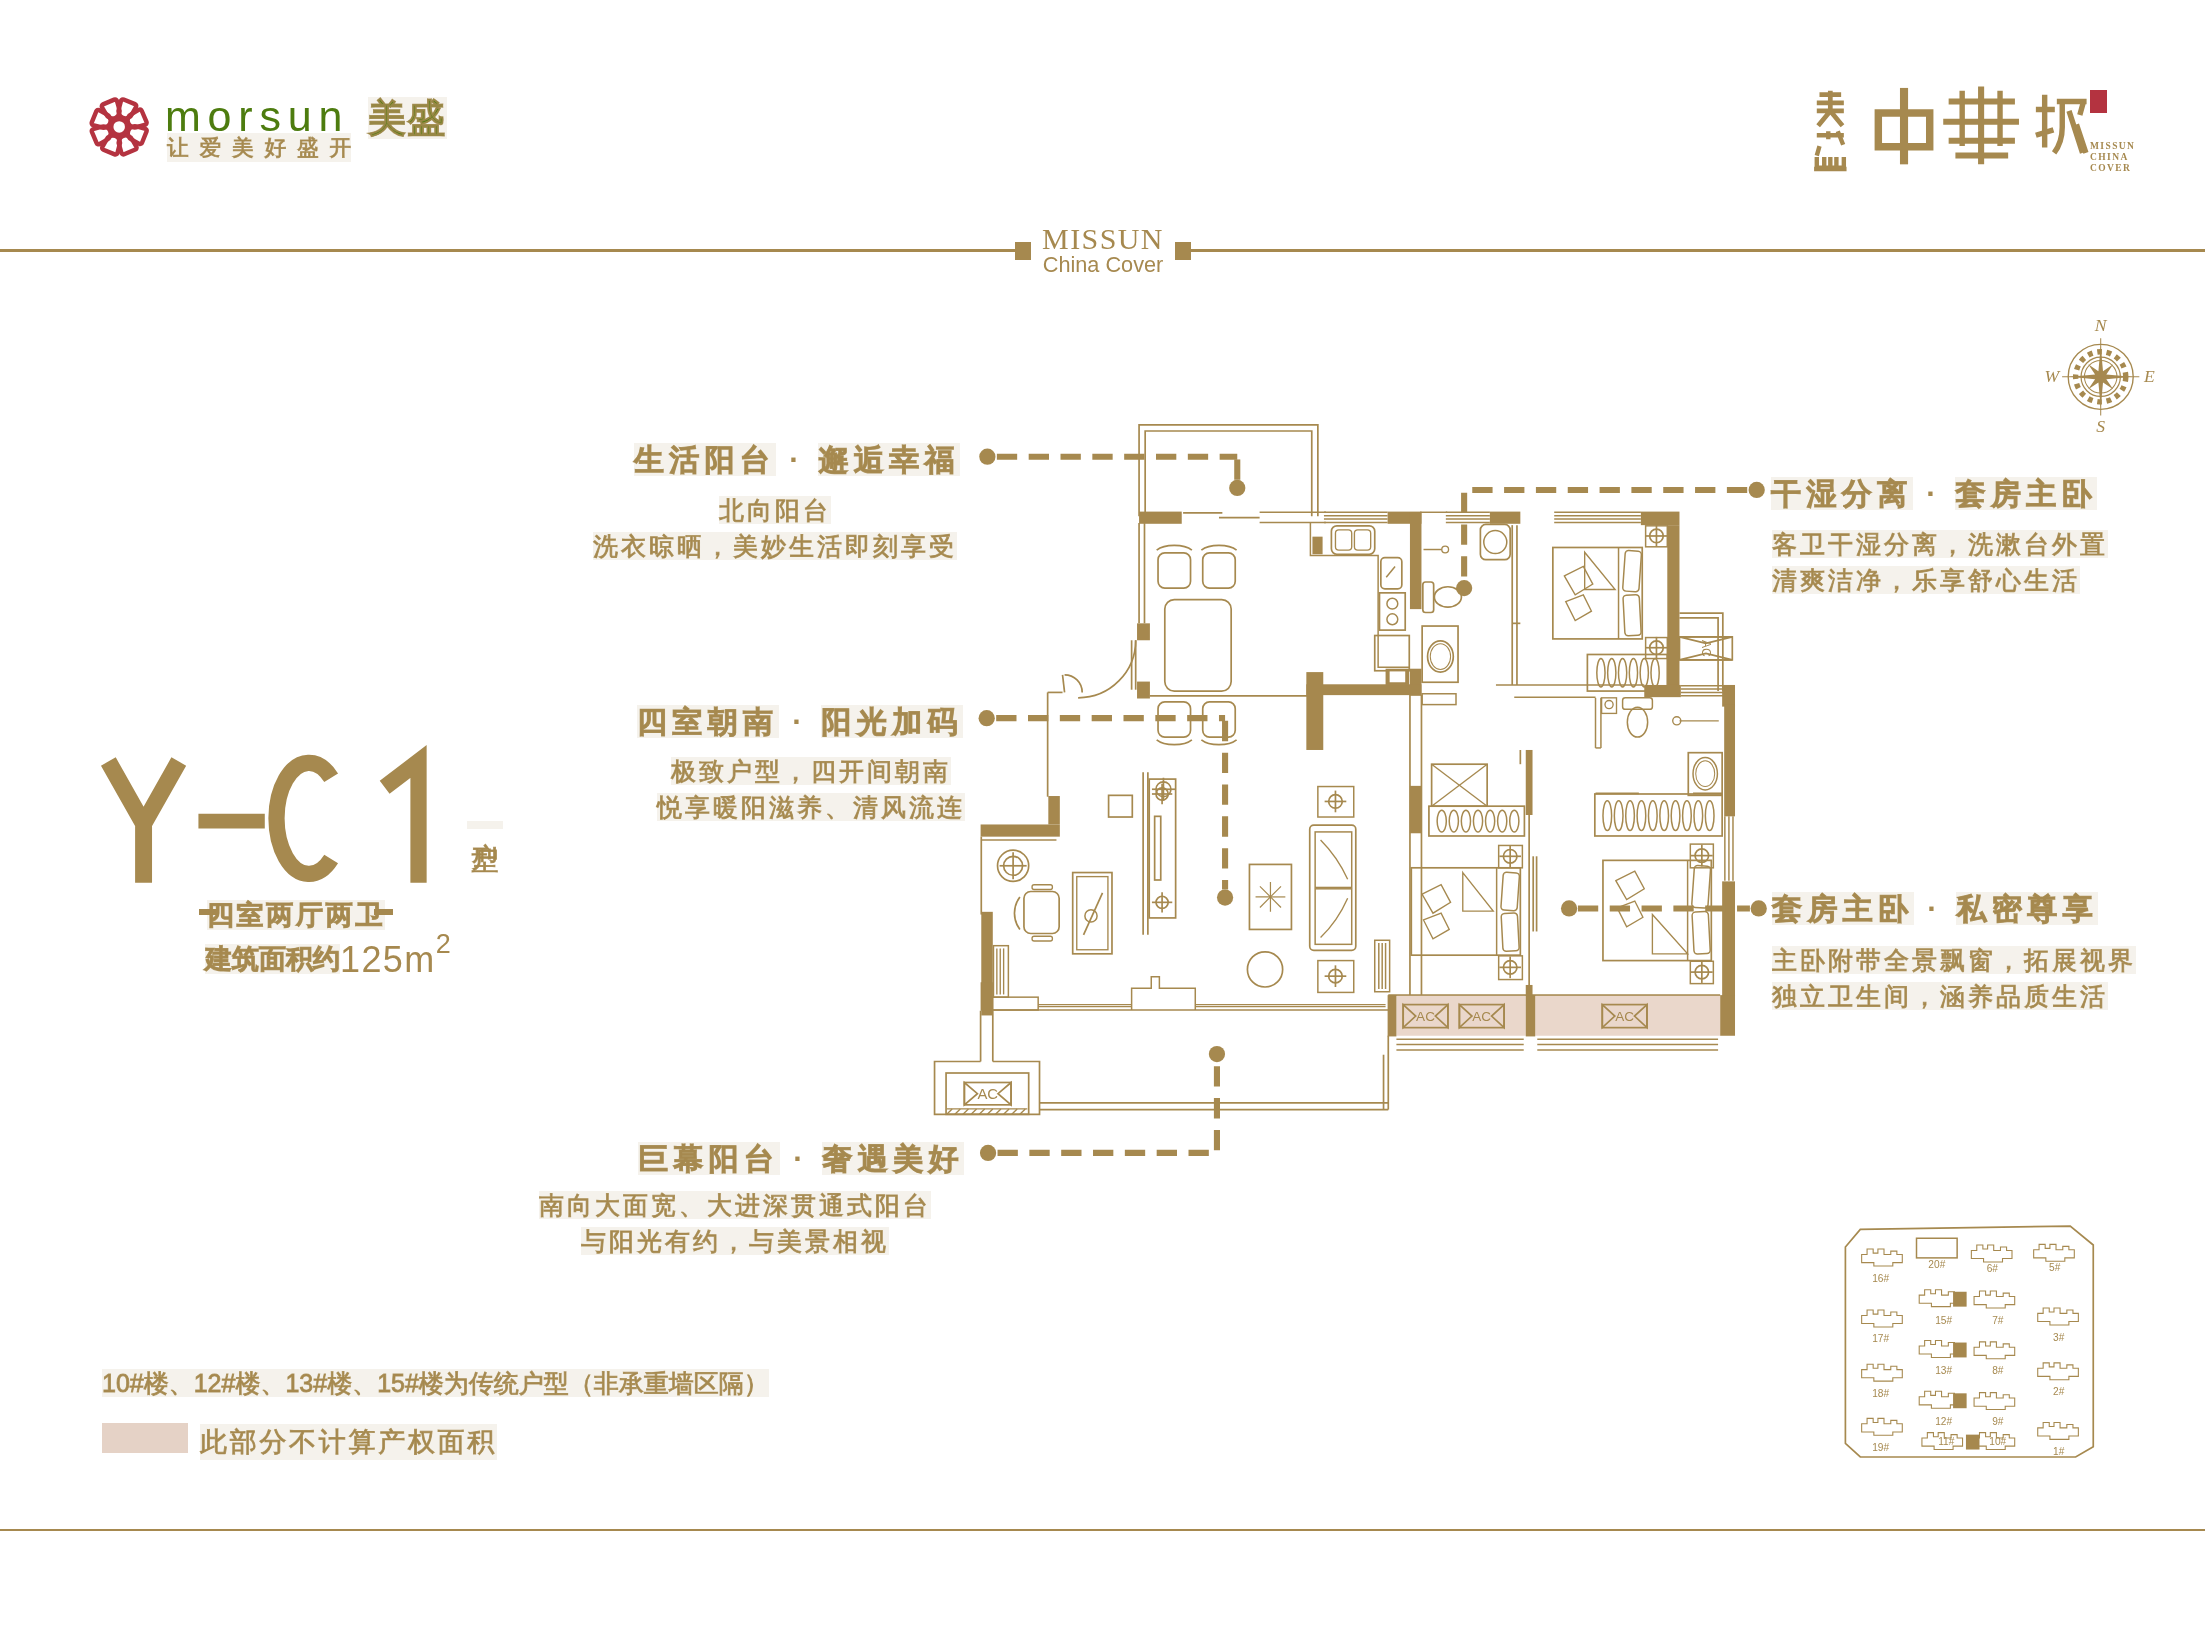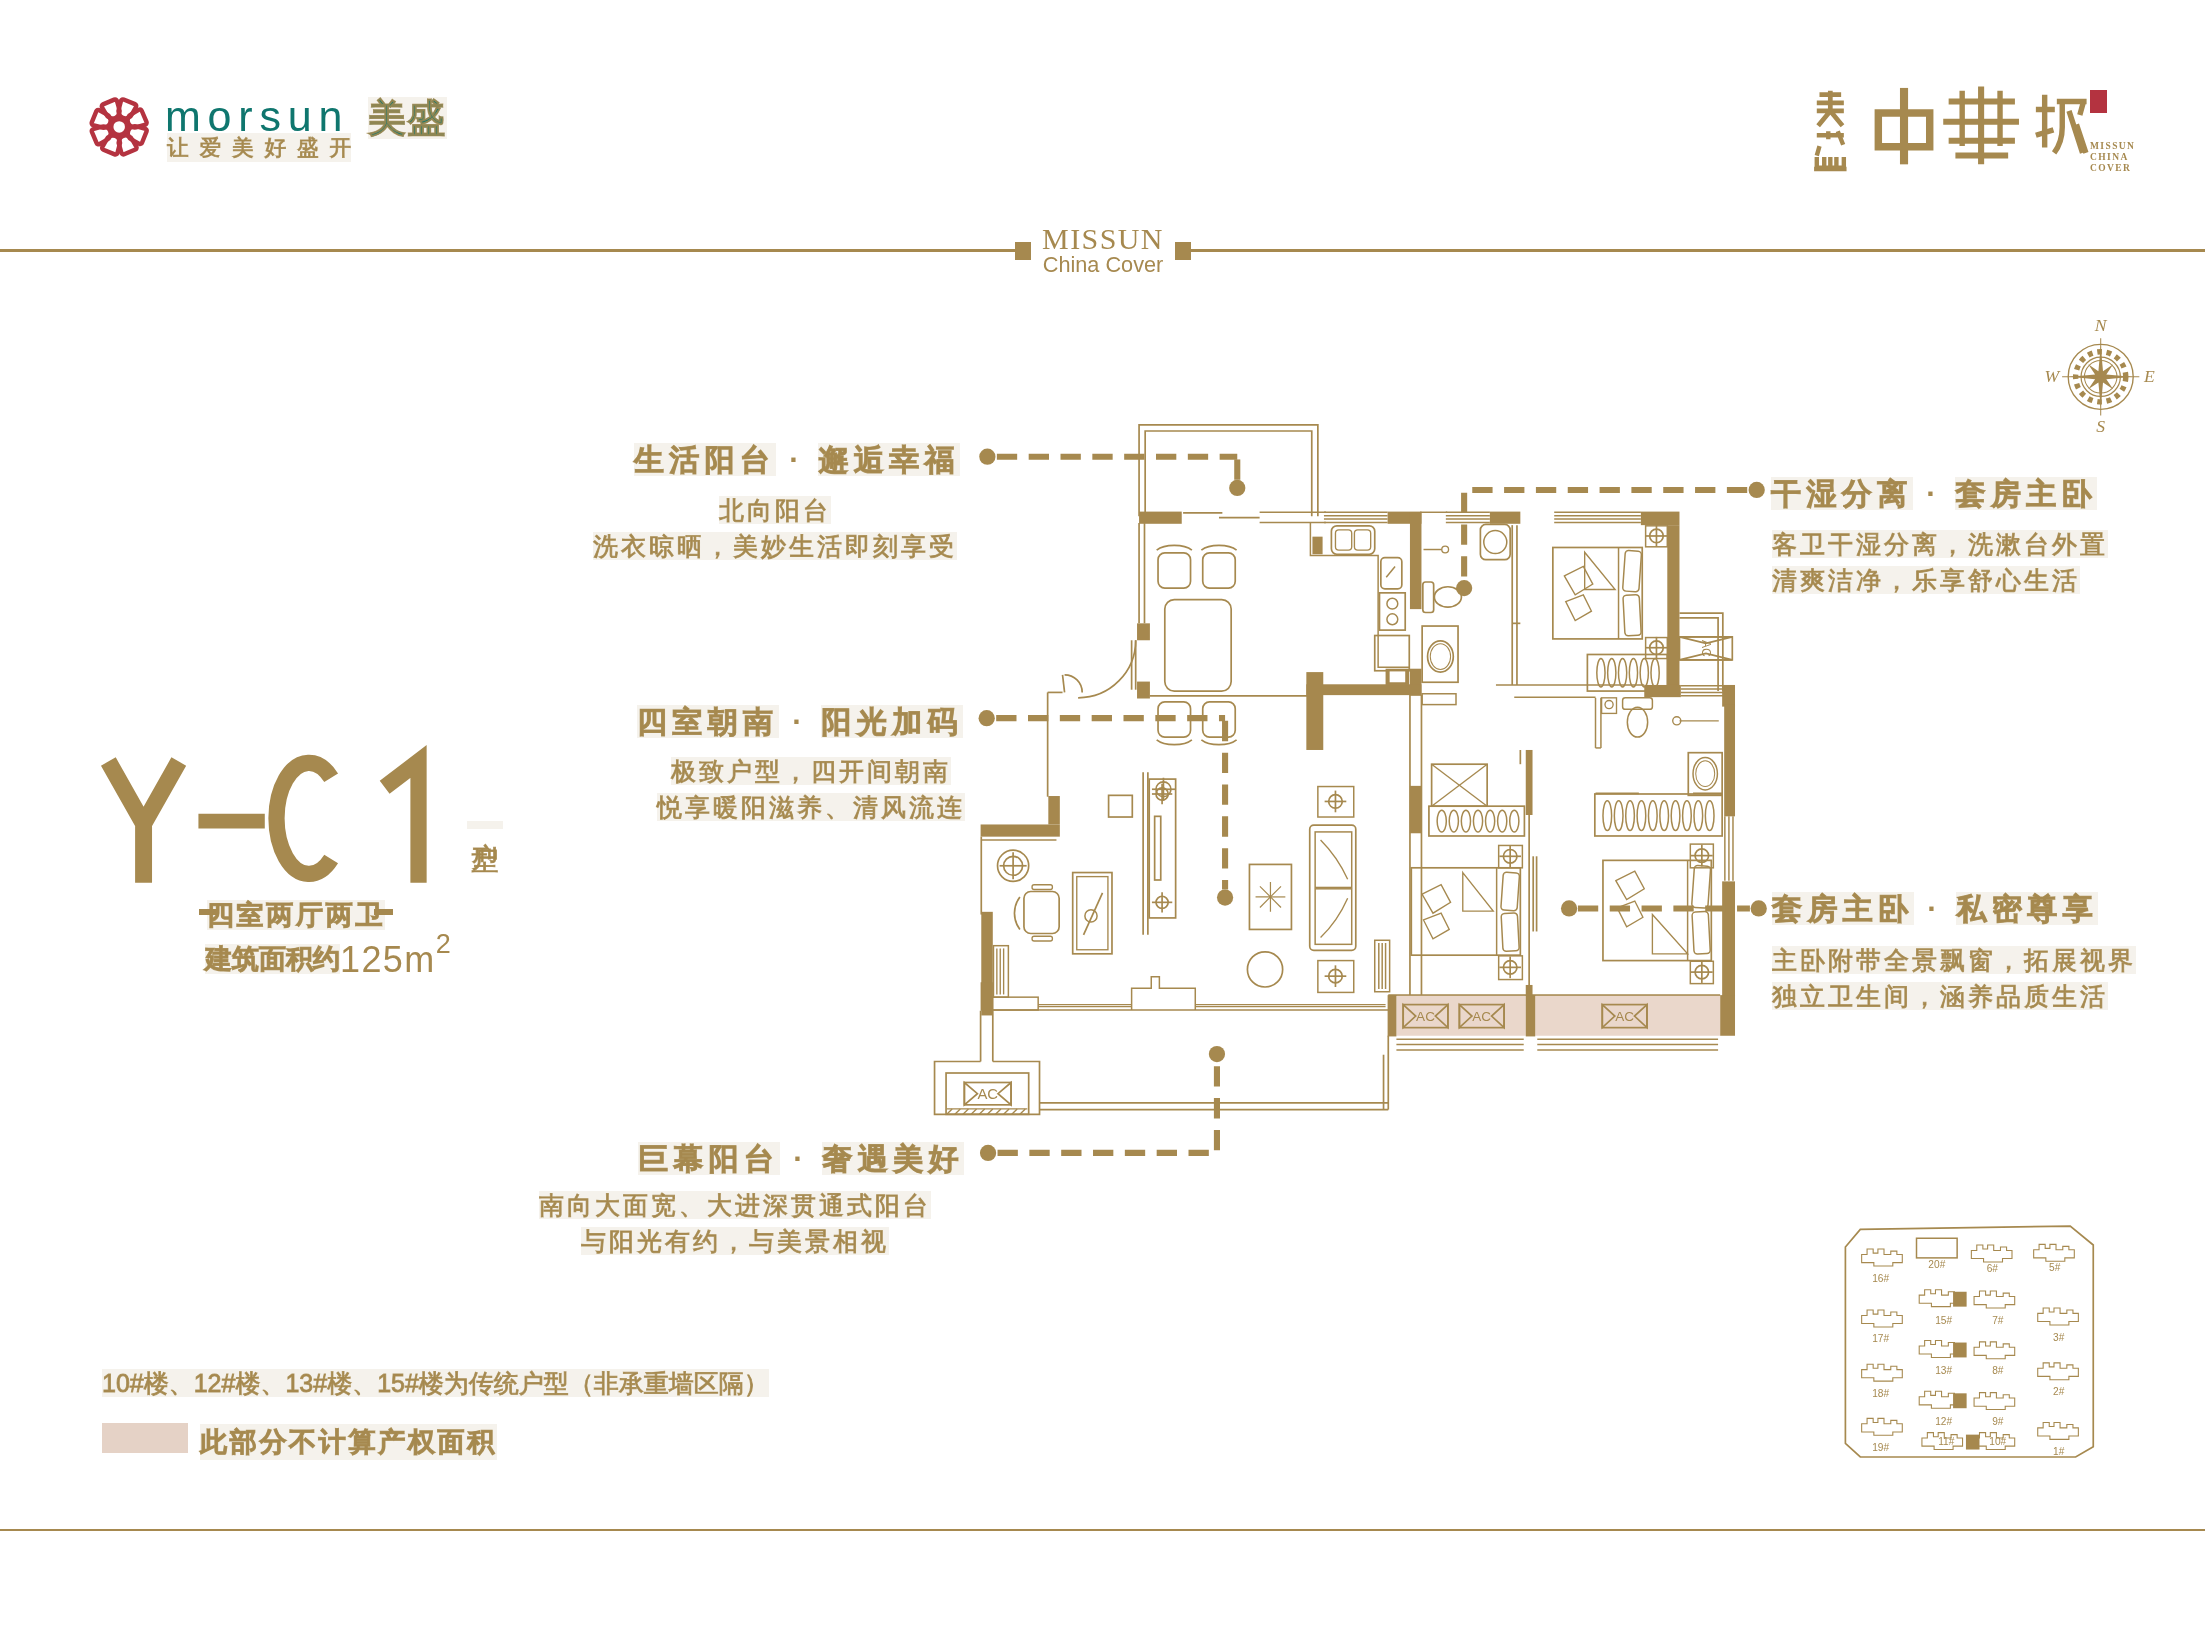--- a/index.html
+++ b/index.html
@@ -573,21 +573,21 @@
 <div class="abs" style="left:1190px;top:249px;width:1015px;height:2.7px;background:#a6894f"></div>
 
 <div class="abs" style="left:1015px;top:242px;width:16.3px;height:17.6px;background:#a6894f"></div>
 
 <div class="abs" style="left:1175px;top:242px;width:15.6px;height:17.6px;background:#a6894f"></div>
 
 <div class="abs" style="left:1031px;top:225px;width:144px;text-align:center;font-family:'Liberation Serif',serif;font-size:30px;letter-spacing:1.4px;line-height:28.4px">MISSUN</div>
 
 <div class="abs" style="left:1031px;top:255px;width:144px;text-align:center;font-family:Liberation Sans, sans-serif;font-size:21.7px;line-height:20.3px">China Cover</div>
 
-<div class="abs" style="left:165px;top:92px;font-size:43px;letter-spacing:6.8px;color:#0f766e">morsun&nbsp;<span class="ck" style="font-weight:bold;font-size:38px;letter-spacing:1.4px">美盛</span></div>
+<div class="abs" style="left:165px;top:92px;font-size:43px;letter-spacing:6.8px;color:#4d7c0f">morsun&nbsp;<span class="ck" style="font-weight:bold;font-size:38px;letter-spacing:1.4px">美盛</span></div>
 
 <div class="abs ck" style="left:167px;top:133px;width:184px;font-size:21.7px;letter-spacing:10.8px;white-space:nowrap">让爱美好盛开</div>
 
 <svg class="abs" style="left:1808px;top:81px" width="284" height="95" viewBox="0 0 420 140">
 <g stroke="#a6894f" fill="none">
 
 <path d="M17,20 h32 M13,32 h40 M13,44 h40 M33,14 v30 M33,44 l-18,22 M33,44 l18,22" stroke-width="7"></path>
 
 <path d="M13,80 h40 M30,74 v12 M44,74 l8,20 M17,96 l-4,14 M13,112 v16 h40 v-16 M24,112 v14 M33,112 v14 M42,112 v14 M9,130 h48" stroke-width="6.5"></path>
 
@@ -629,16 +629,16 @@
 <div class="abs cbody" style="left:1772px;top:942px"><span class="ck">主卧附带全景飘窗，拓展视界</span><br><span class="ck">独立卫生间，涵养品质生活</span></div>
 
 <div class="abs ctitle rt" style="right:1241px;top:1139px"><span class="ck">巨幕阳台</span> · <span class="ck">奢遇美好</span></div>
 
 <div class="abs cbody rt" style="right:1274px;top:1187px"><span class="ck">南向大面宽、大进深贯通式阳台</span><br><span class="ck">与阳光有约，与美景相视</span></div>
 
 <div class="abs" style="left:102px;top:1367px;font-size:25px"><span class="ck">10#楼、12#楼、13#楼、15#楼为传统户型（非承重墙区隔）</span></div>
 
 <div class="abs" style="left:102px;top:1423px;width:86px;height:30px;background:#e5d2c6"></div>
 
-<div class="abs ck" style="left:200px;top:1424px;font-size:27px;font-weight:bold;letter-spacing:2.7px">此部分不计算产权面积</div>
+<div class="abs ck" style="left:200px;top:1424px;font-size:27px;font-weight:normal;letter-spacing:2.7px">此部分不计算产权面积</div>
 
 <div class="abs" style="left:0;top:1529px;width:2205px;height:2px;background:#a6894f"></div>
 
 
 </body></html>

